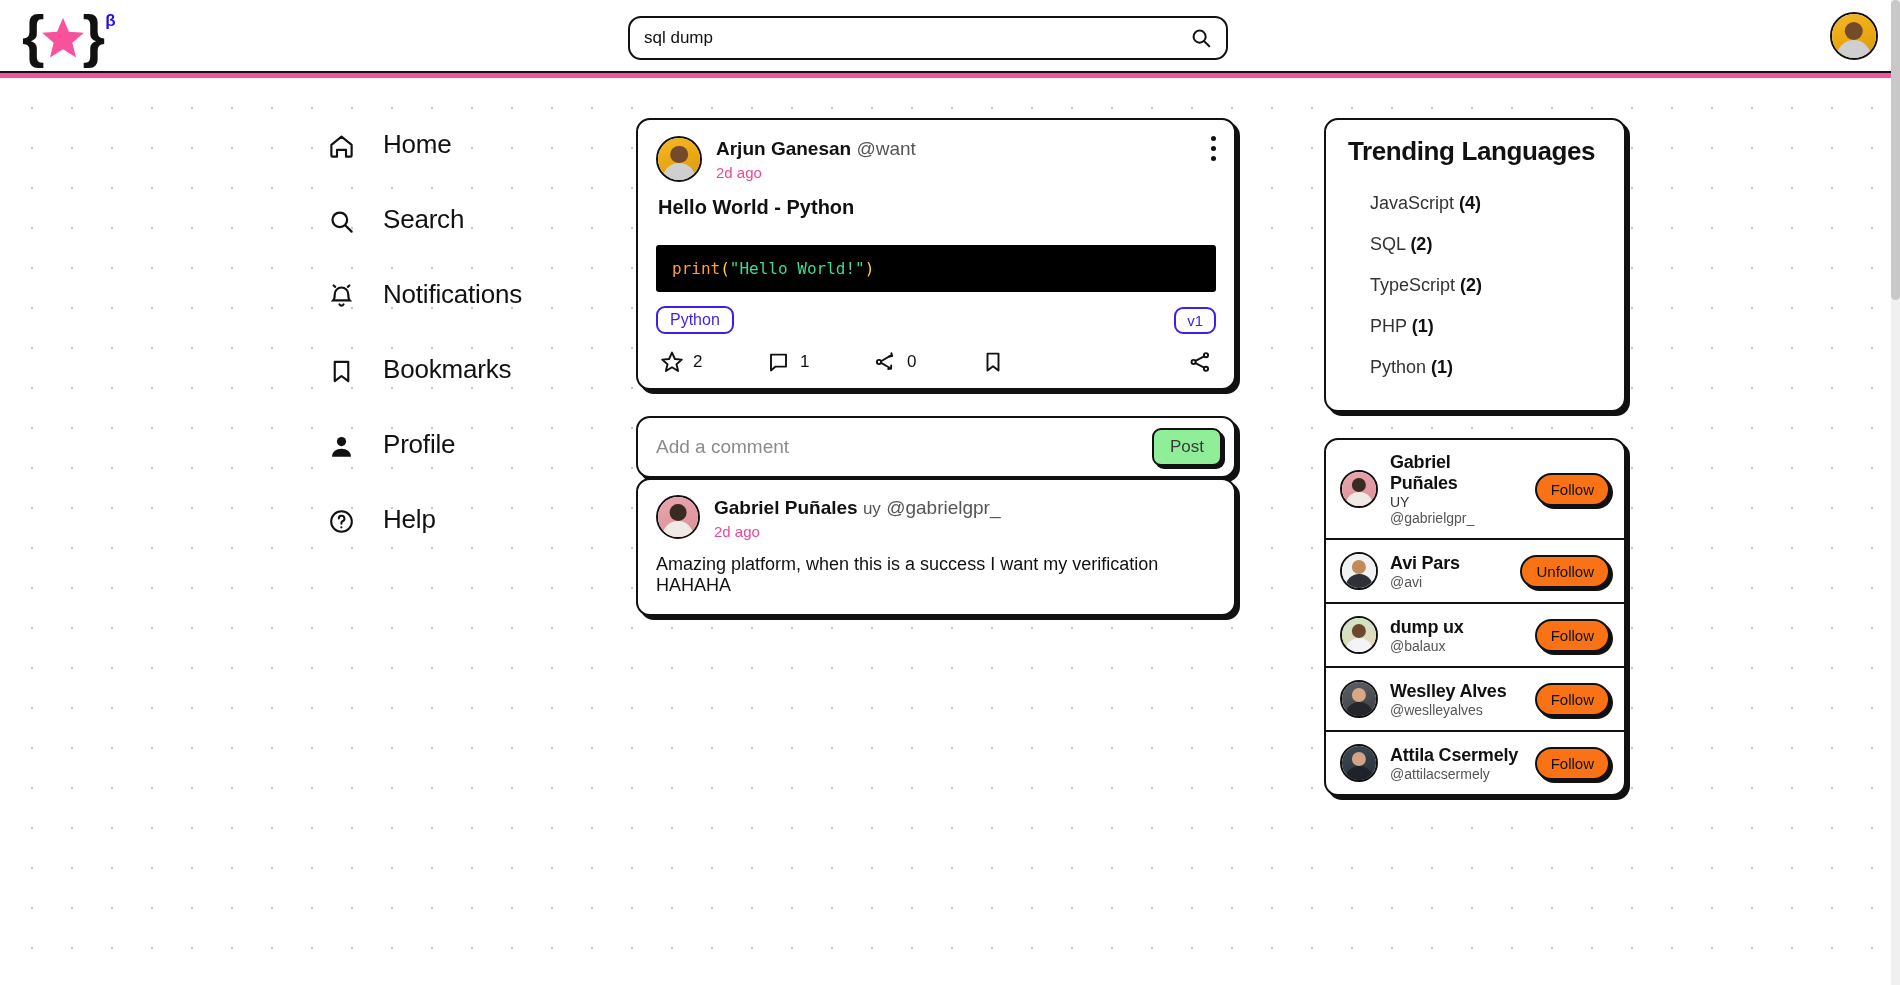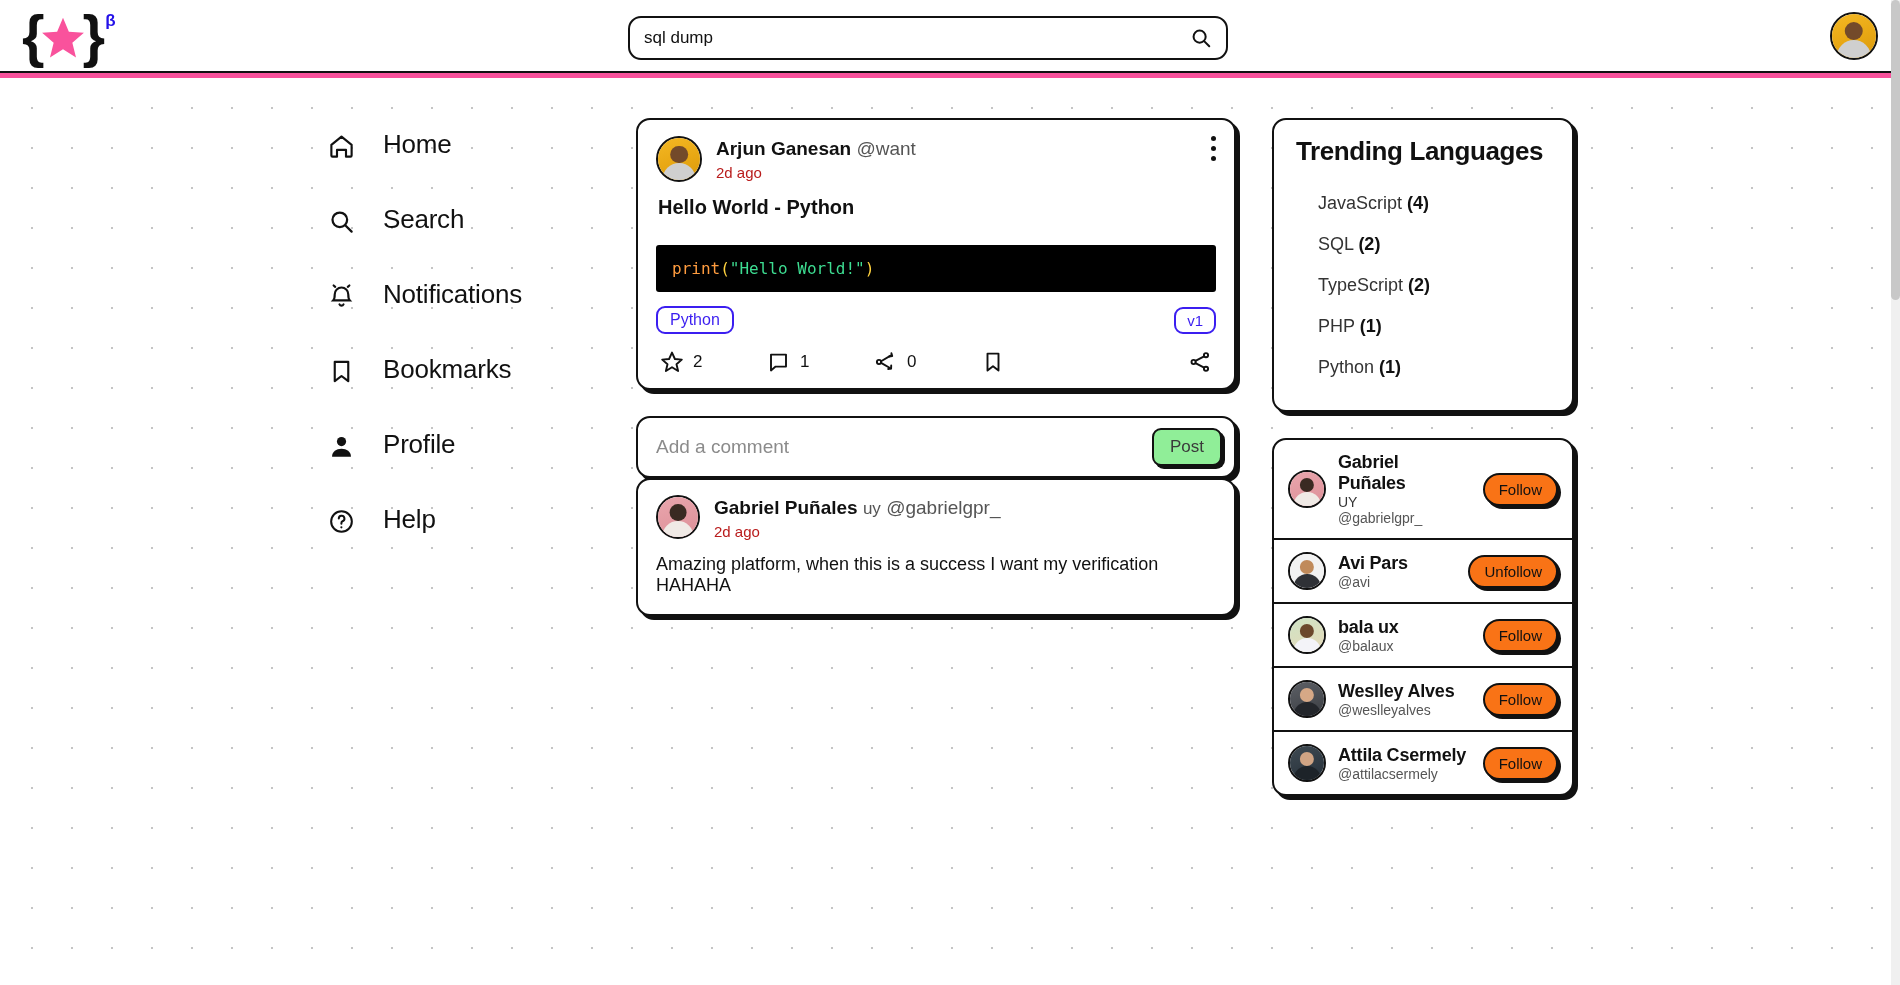--- a/index.html
+++ b/index.html
@@ -155,21 +155,21 @@
     border: 2px solid #111;
     overflow: hidden;
     flex: none;
   }
   .avatar.sm { width: 44px; height: 44px; }
   .post-names { display: flex; flex-direction: column; gap: 4px; padding-top: 2px; }
   .name-row { font-size: 19px; }
   .disp-name { font-weight: 700; color: #111; }
   .country { color: #555; font-size: 17px; font-weight: 400; }
   .handle { color: #555; font-weight: 400; }
-  .time { font-size: 15px; color: #b91c1c; }
+  .time { font-size: 15px; color: #ec4899; }
 
   .kebab {
     position: absolute;
     right: 18px; top: 16px;
     width: 5px;
     cursor: pointer;
   }
   .kebab span {
     display: block; width: 5px; height: 5px;
     background: #111; border-radius: 50%;
@@ -250,21 +250,21 @@
     font-family: "Liberation Sans", sans-serif;
     font-size: 17px;
     color: #3a3a3a;
     cursor: pointer;
   }
 
   .comment-card { padding: 15px 18px 18px 18px; }
   .comment-text { font-size: 18px; color: #111; margin-top: 14px; }
 
   
-  .rail { position: absolute; left: 1272px; top: 40px; width: 302px; }
+  .rail { position: absolute; left: 1324px; top: 40px; width: 302px; }
 
   .trending { padding: 16px 22px 22px 22px; }
   .trending h2 {
     font-size: 26px; font-weight: 700; color: #111;
     letter-spacing: -0.4px; margin-bottom: 16px;
   }
   .trend-item {
     font-size: 18px; color: #333;
     padding: 10px 0 10px 22px;
     cursor: pointer;
@@ -572,21 +572,21 @@
             <div class="sug-handle">@avi</div>
           </div>
           <button class="follow-btn">Unfollow</button>
         </div>
 
         <div class="suggest-row">
           <div class="sug-avatar">
             <div class="ph ph-bala"></div>
           </div>
           <div class="sug-info">
-            <div class="sug-name">bala ux</div>
+            <div class="sug-name">dump ux</div>
             <div class="sug-handle">@balaux</div>
           </div>
           <button class="follow-btn">Follow</button>
         </div>
 
         <div class="suggest-row">
           <div class="sug-avatar">
             <div class="ph ph-weslley"></div>
           </div>
           <div class="sug-info">

